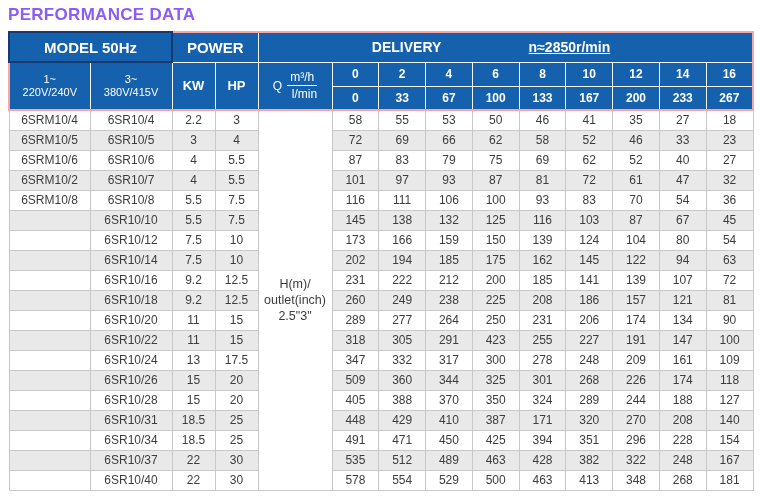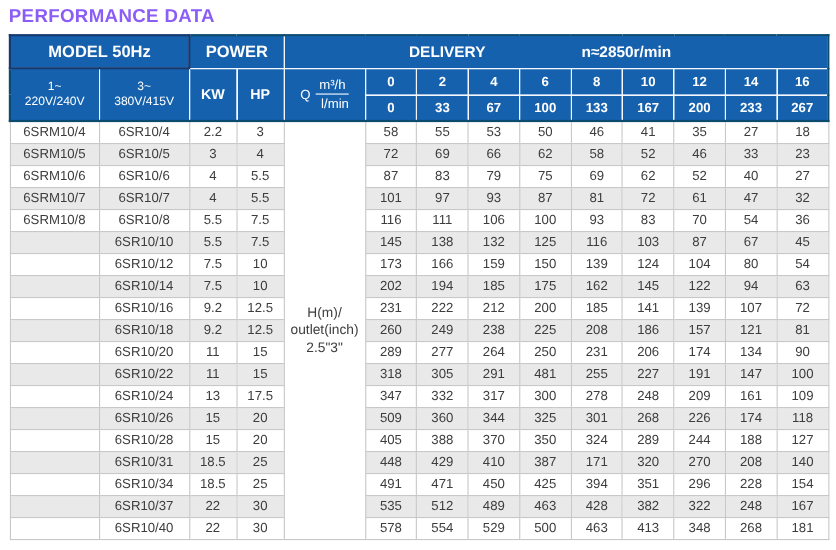--- a/index.html
+++ b/index.html
@@ -16,37 +16,37 @@
     letter-spacing: 0.3px;
     color: #8b5cf6;
   }
   table.perf {
     margin-left: 8px;
     width: 744px;
     border-collapse: collapse;
     table-layout: fixed;
   }
   
-  thead { border: 2px solid #0c4a6e; }
+  thead { border: 2px solid #fca5a5; }
   thead th {
     background: #1561ae;
     color: #ffffff;
     border: 1px solid #f2f6fb;
     font-weight: bold;
     text-align: center;
     vertical-align: middle;
     overflow: hidden;
   }
   tr.group-row { height: 30px; }
   tr.sub-row { height: 24px; }
   th.model-group { font-size: 15px; border: 2px solid #163a70; }
   th.power-group { font-size: 15px; }
   th.delivery-th { position: relative; font-size: 14px; }
   .delivery-label { position: absolute; top: 50%; left: 30%; transform: translate(-50%,-50%); white-space: nowrap; }
-  .speed-label    { position: absolute; top: 50%; left: 63%; transform: translate(-50%,-50%); white-space: nowrap; }
+  .speed-label    { position: absolute; top: 50%; left: 63%; transform: translate(-50%,-50%); white-space: nowrap; text-decoration: underline; }
   th.volt-th { font-size: 11px; font-weight: normal; line-height: 13px; }
   th.unit-th { font-size: 13px; }
   th.q-th { font-size: 12px; font-weight: normal; }
   .q-flex { display: flex; align-items: center; justify-content: center; gap: 5px; }
   .q-frac { display: inline-block; text-align: right; line-height: 14px; }
   .q-num { display: block; border-bottom: 1px solid #ffffff; padding: 0 3px 1px 3px; }
   .q-den { display: block; padding-top: 1px; }
   th.flow-th { font-size: 12px; font-weight: bold; }
   
   tbody { border: 1px solid #c4c4c4; }
@@ -180,21 +180,21 @@
         <td>83</td>
         <td>79</td>
         <td>75</td>
         <td>69</td>
         <td>62</td>
         <td>52</td>
         <td>40</td>
         <td>27</td>
       </tr>
       <tr>
-        <td>6SRM10/7</td>
+        <td>6SRM10/2</td>
         <td>6SR10/7</td>
         <td>4</td>
         <td>5.5</td>
         <td>101</td>
         <td>97</td>
         <td>93</td>
         <td>87</td>
         <td>81</td>
         <td>72</td>
         <td>61</td>
@@ -307,21 +307,21 @@
         <td>90</td>
       </tr>
       <tr>
         <td></td>
         <td>6SR10/22</td>
         <td>11</td>
         <td>15</td>
         <td>318</td>
         <td>305</td>
         <td>291</td>
-        <td>481</td>
+        <td>423</td>
         <td>255</td>
         <td>227</td>
         <td>191</td>
         <td>147</td>
         <td>100</td>
       </tr>
       <tr>
         <td></td>
         <td>6SR10/24</td>
         <td>13</td>

